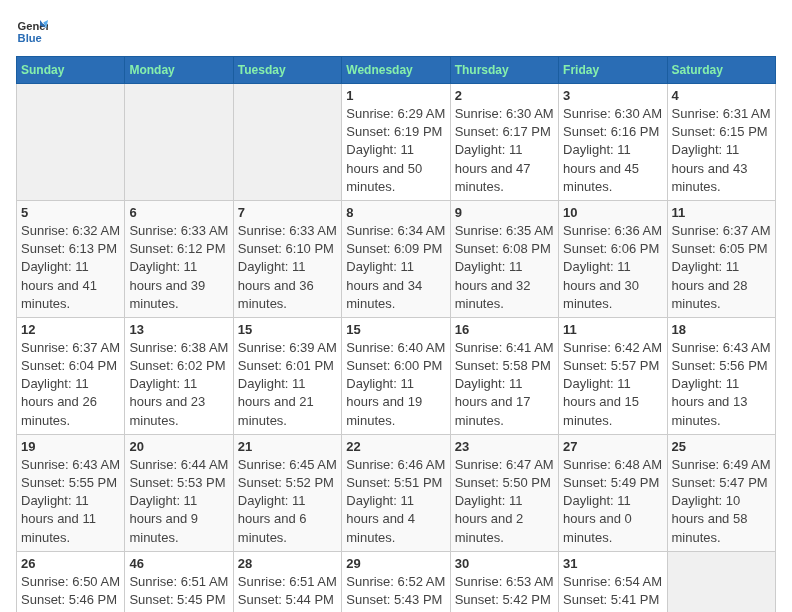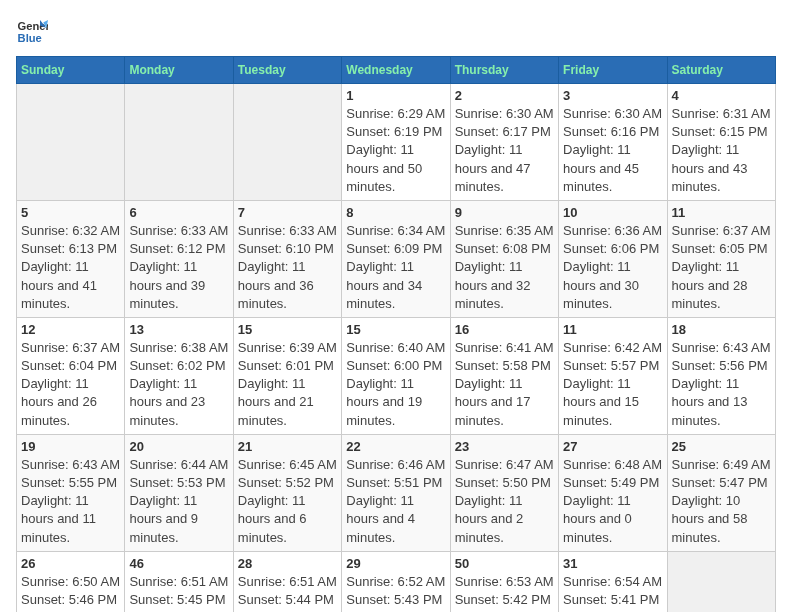--- a/index.html
+++ b/index.html
@@ -229,21 +229,21 @@
         </td>
         <td>
           <div class="day-number">28</div>
           <div class="day-info">Sunrise: 6:51 AM<br>Sunset: 5:44 PM<br>Daylight: 10 hours and 52 minutes.</div>
         </td>
         <td>
           <div class="day-number">29</div>
           <div class="day-info">Sunrise: 6:52 AM<br>Sunset: 5:43 PM<br>Daylight: 10 hours and 50 minutes.</div>
         </td>
         <td>
-          <div class="day-number">50</div>
+          <div class="day-number">30</div>
           <div class="day-info">Sunrise: 6:53 AM<br>Sunset: 5:42 PM<br>Daylight: 10 hours and 48 minutes.</div>
         </td>
         <td>
           <div class="day-number">31</div>
           <div class="day-info">Sunrise: 6:54 AM<br>Sunset: 5:41 PM<br>Daylight: 10 hours and 46 minutes.</div>
         </td>
         <td class="empty-cell"></td>
       </tr>
     </tbody>
 </table>

